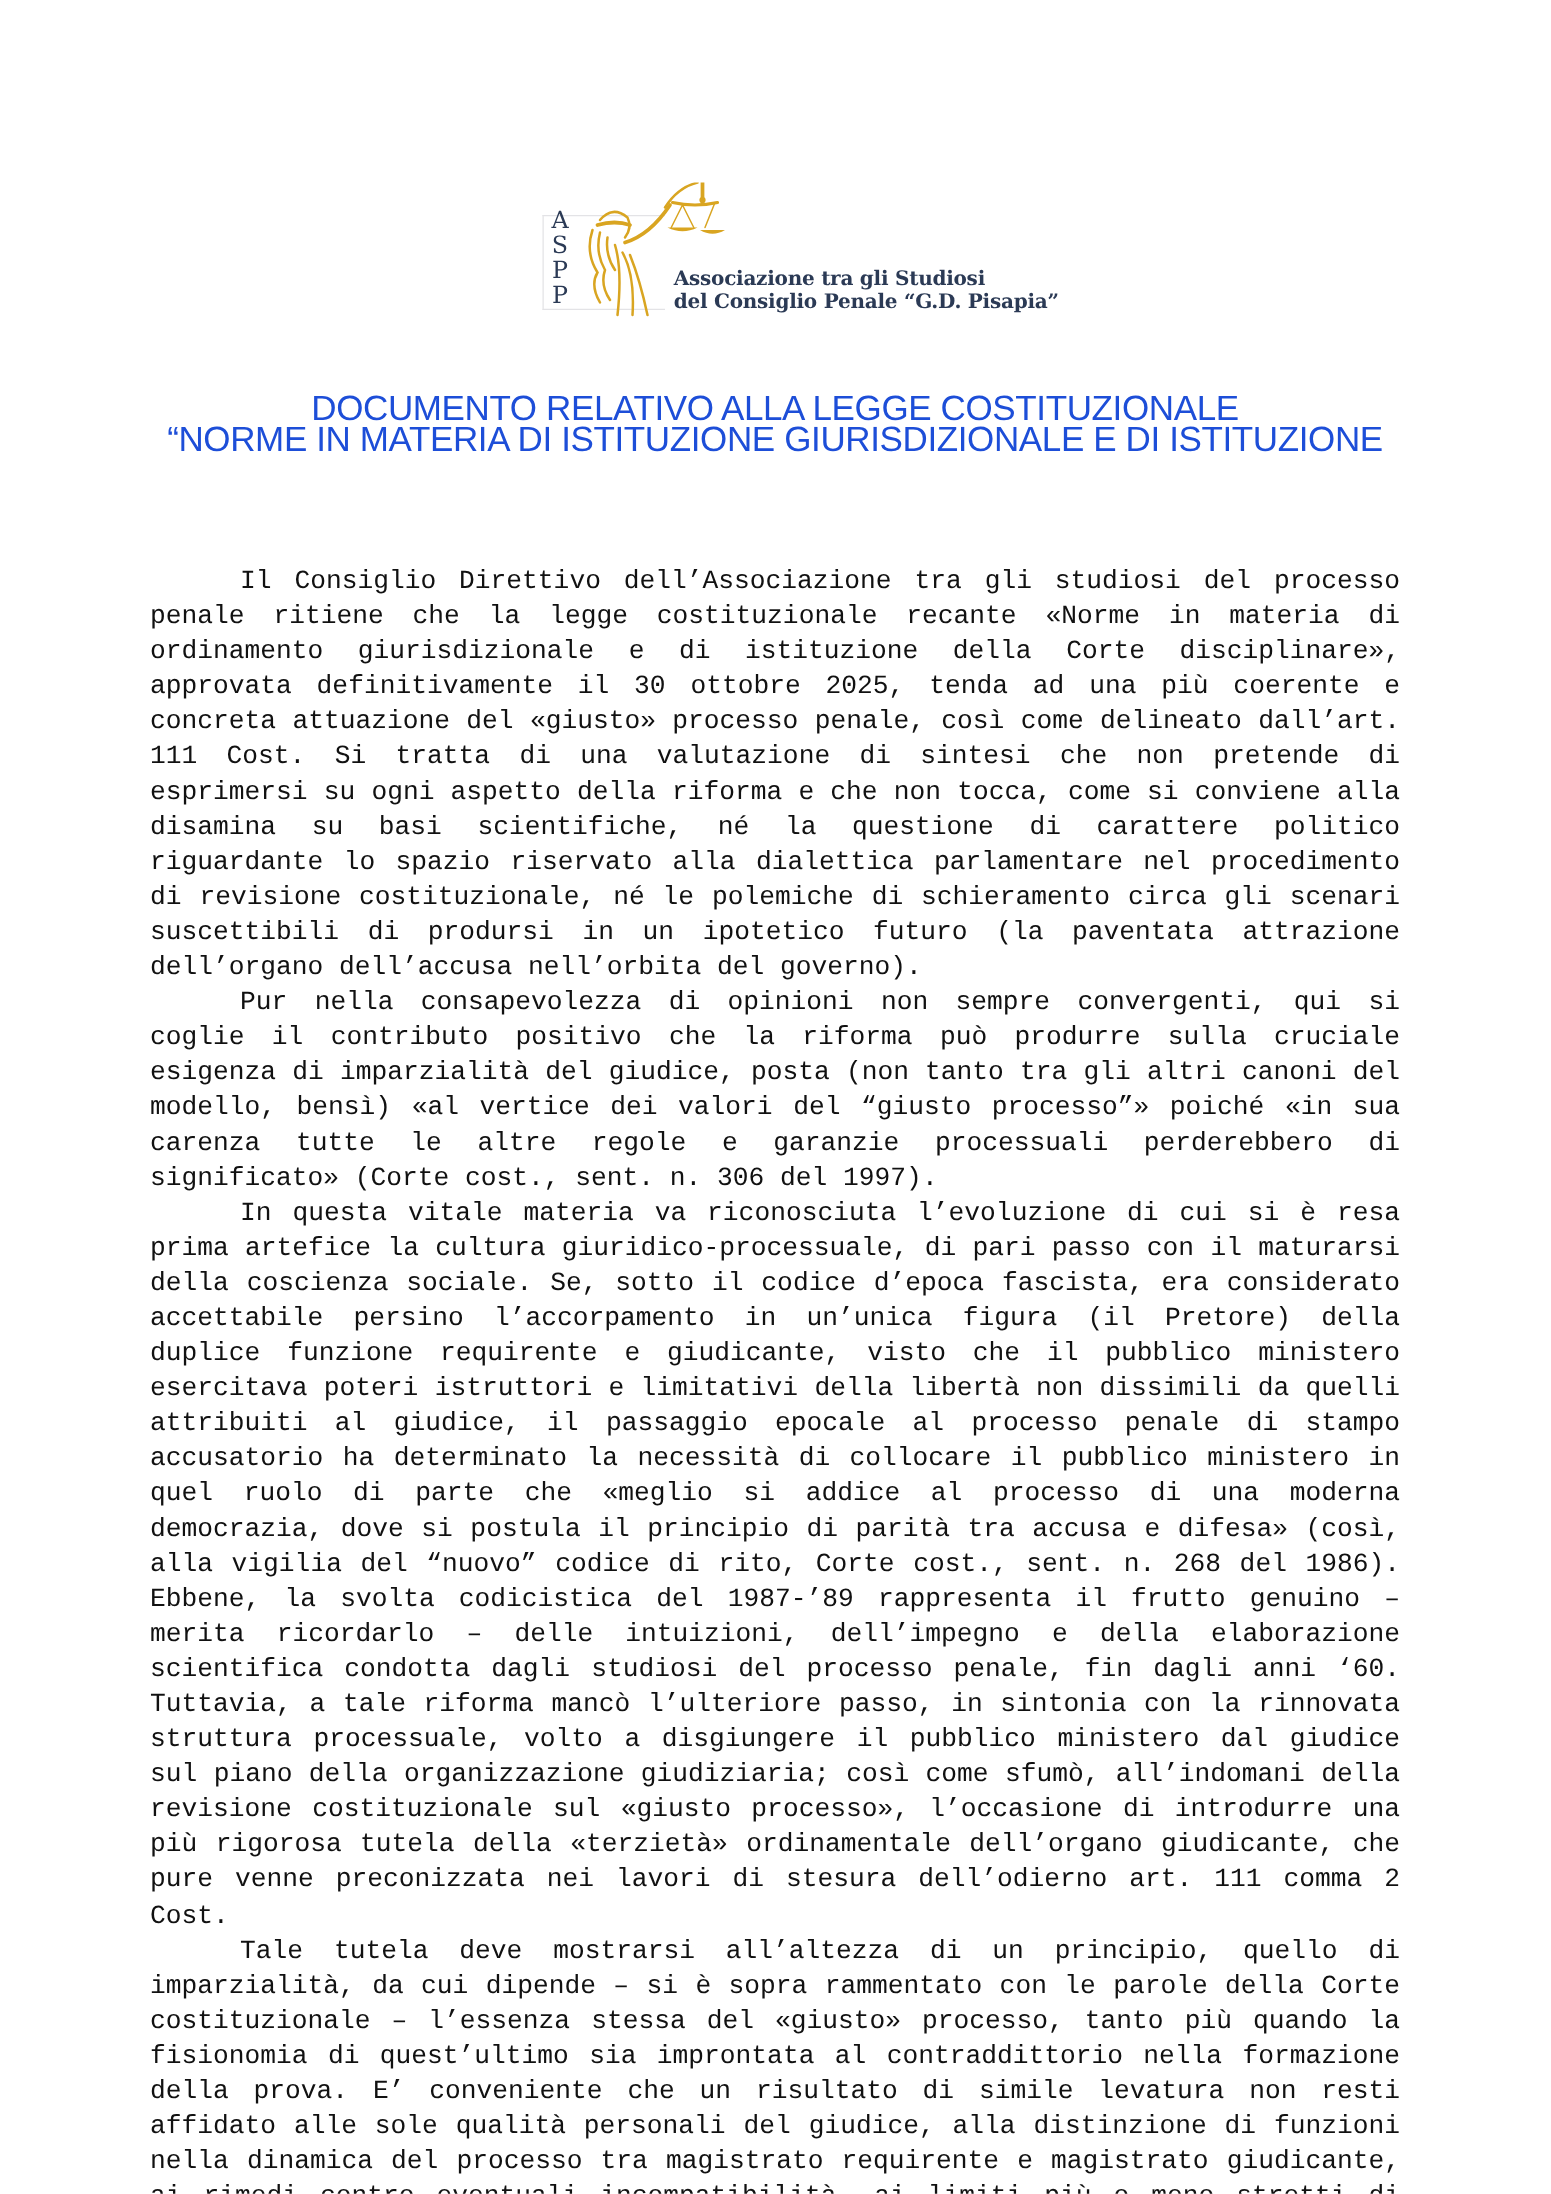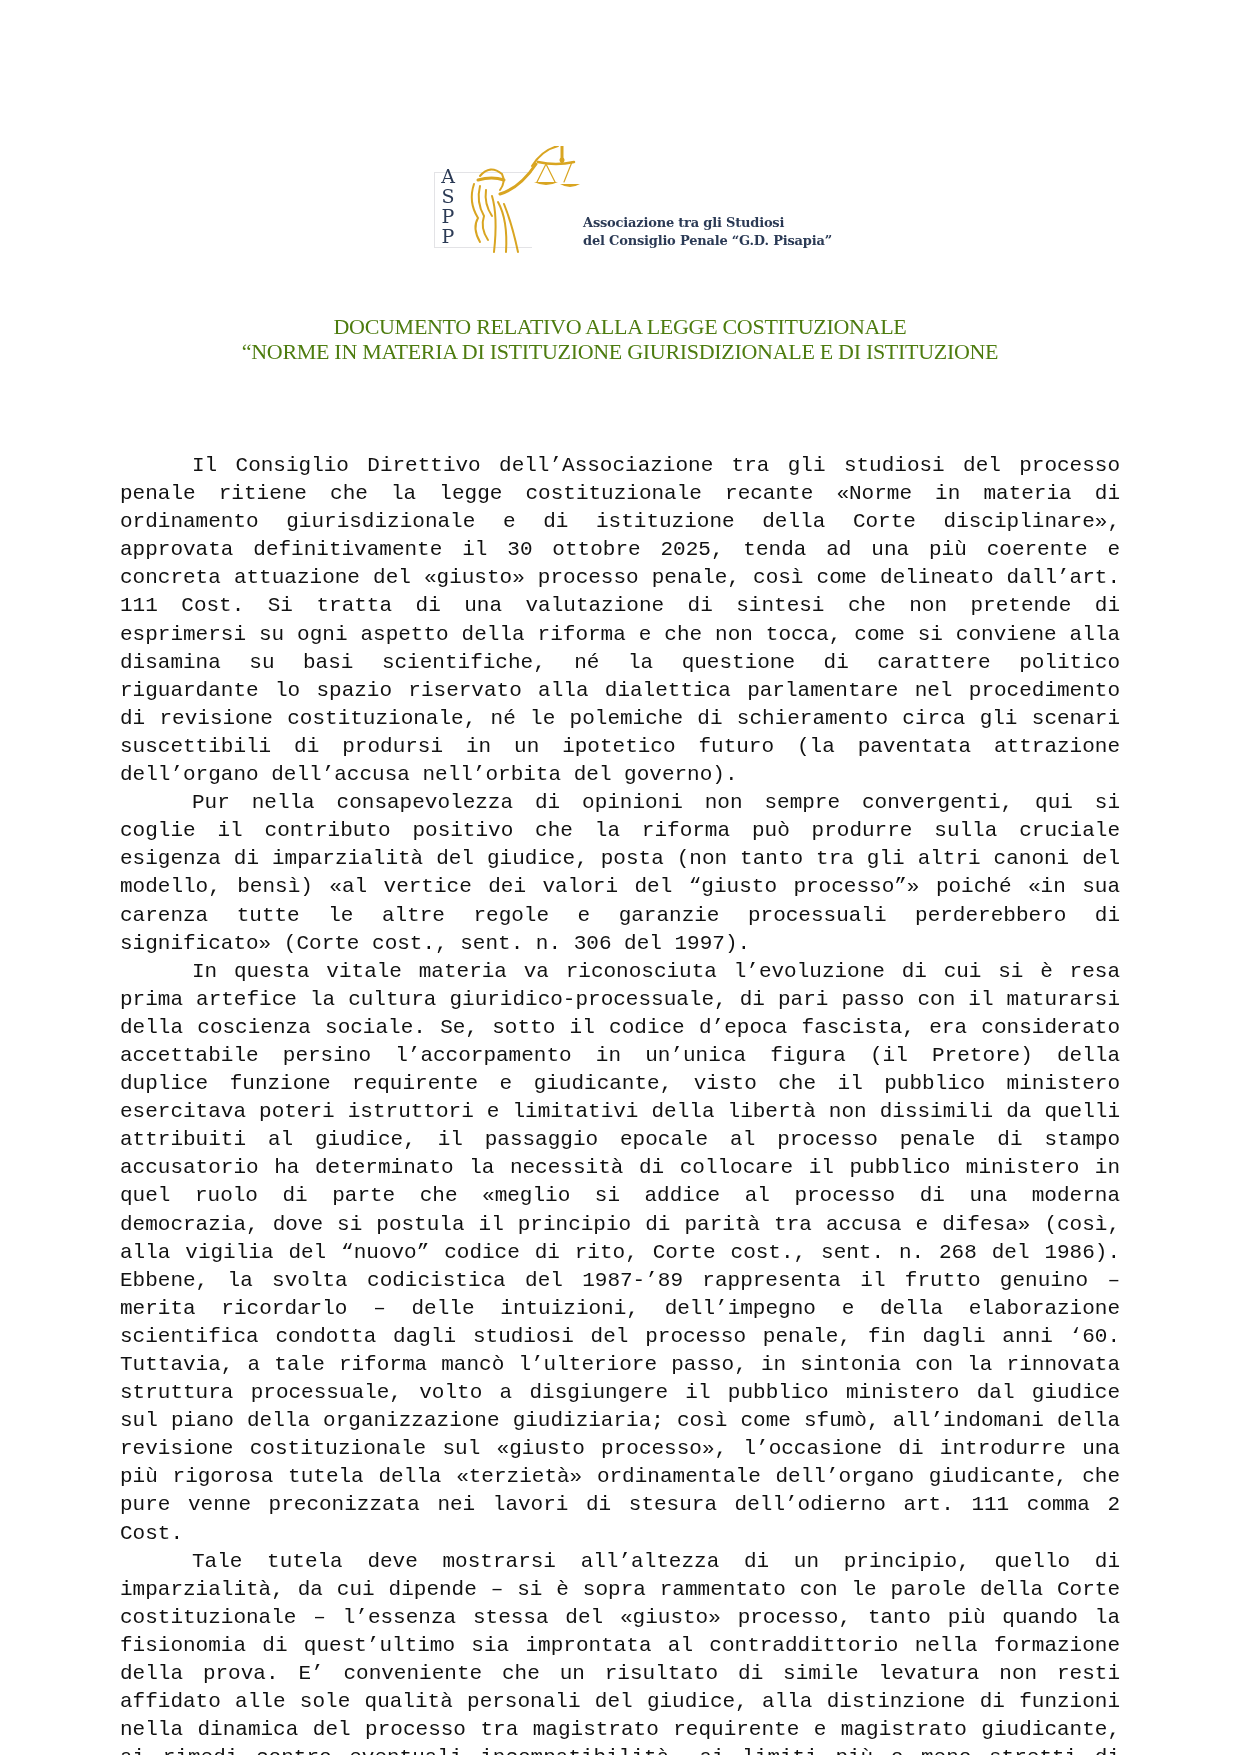--- a/index.html
+++ b/index.html
@@ -1,22 +1,22 @@
 <!DOCTYPE html>
 <html><head>
   <meta charset="utf-8">
   <style>
     html, body { margin: 0; padding: 0; background: #ffffff; }
     body { width: 1241px; height: 1755px; position: relative; overflow: hidden; }
     .logo-frame { position: absolute; left: 434px; top: 172px; width: 97px; height: 74px; border: 1px solid #e3e3e6; border-right: none; }
     .logo-letters { position: absolute; left: 437px; top: 166px; width: 22px; font-family: "DejaVu Serif", serif; color: #2b3a55; font-size: 19px; line-height: 20px; text-align: center; }
     .logo-letters span { display: block; }
     .logo-svg { position: absolute; left: 460px; top: 146px; }
-    .logo-text { position: absolute; left: 539px; top: 214px; font-family: "DejaVu Serif", serif; color: #2b3a55; font-size: 13px; line-height: 18px; font-weight: bold; letter-spacing: -0.2px; margin-left: 44px; }
-    .title { position: absolute; left: 130px; top: 314px; width: 980px; text-align: center; font-family: Liberation Serif, serif; font-size: 22px; line-height: 25px; color: #4d7c0f; letter-spacing: -0.3px; }
+    .logo-text { position: absolute; left: 539px; top: 214px; font-family: "DejaVu Serif", serif; color: #2b3a55; font-size: 16px; line-height: 18px; font-weight: bold; letter-spacing: -0.2px; }
+    .title { position: absolute; left: 130px; top: 314px; width: 980px; text-align: center; font-family: Liberation Sans, sans-serif; font-size: 28px; line-height: 25px; color: #1d4ed8; letter-spacing: -0.3px; }
     .title div { display: block; }
     .body-text { position: absolute; left: 120px; top: 452px; width: 1000px; font-family: Liberation Mono, monospace; font-size: 21px; line-height: 28.1px; color: #111; text-align: justify; }
     .body-text p { margin: 0; text-indent: 72px; }
   </style>
 </head>
 <body>
 
 <div class="logo-area">
   <div class="logo-frame"></div>
   <div class="logo-letters">

